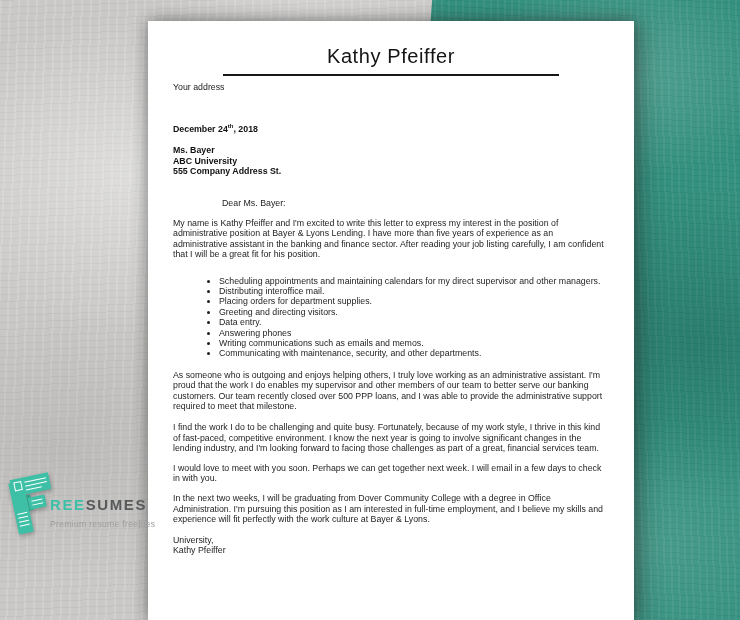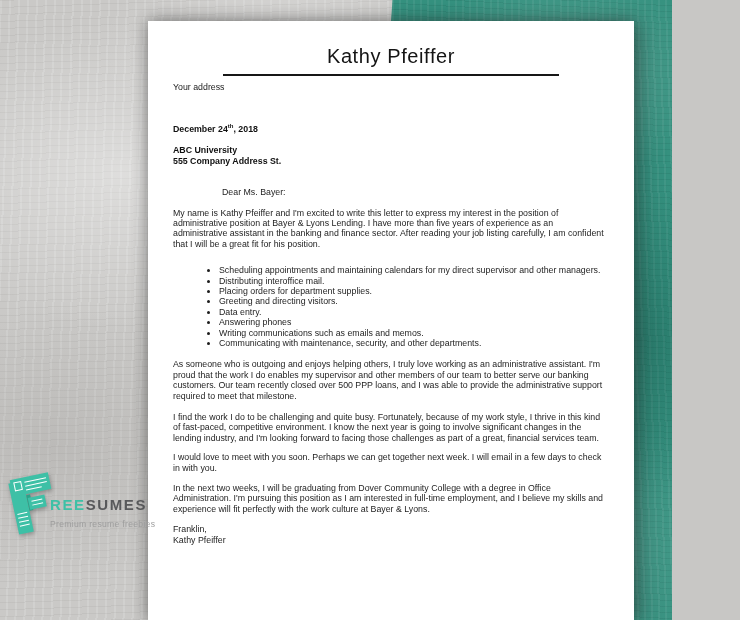--- a/index.html
+++ b/index.html
@@ -1,21 +1,21 @@
 <!DOCTYPE html>
 <html><head>
 <meta charset="utf-8">
 <style>
   html,body{margin:0;padding:0;}
   body{
     width:740px;height:620px;overflow:hidden;position:relative;
     font-family:"Liberation Sans", sans-serif;
     background:#c8c7c5;
   }
-  .stage{position:absolute;inset:0;width:672px;height:620px;overflow:hidden;}
+  .stage{position:absolute;inset:0;width:740px;height:620px;overflow:hidden;}
 
   
   .bg-gray{
     position:absolute;inset:0;
     background-color:#cac9c7;
     background-image:
       radial-gradient(ellipse 320px 220px at 18% 28%, rgba(255,255,255,.38), transparent 70%),
       radial-gradient(ellipse 280px 200px at 8% 72%, rgba(150,148,145,.28), transparent 70%),
       radial-gradient(ellipse 260px 160px at 42% 8%, rgba(255,255,255,.30), transparent 70%),
       repeating-linear-gradient(178deg, rgba(125,123,120,.10) 0 1px, transparent 1px 7px),
@@ -81,20 +81,21 @@
 
   <div class="paper">
     <div class="l-name">Kathy Pfeiffer</div>
     <div class="l-divider"></div>
     <div class="l-addr">Your address</div>
 
     <div class="l-body">
       <div class="date-block"><span>December 24</span><sup style="font-size:6px;">th</sup><span>, 2018</span></div>
 
       <div class="recipient">
+        <div>Ms. Bayer</div>
         <div>ABC University</div>
         <div>555 Company Address St.</div>
       </div>
 
       <div class="salutation">Dear Ms. Bayer:</div>
 
       <p class="para">My name is Kathy Pfeiffer and I'm excited to write this letter to express my interest in the position of administrative position at Bayer &amp; Lyons Lending. I have more than five years of experience as an administrative assistant in the banking and finance sector. After reading your job listing carefully, I am confident that I will be a great fit for his position.</p>
 
       <ul class="duties">
         <li>Scheduling appointments and maintaining calendars for my direct supervisor and other managers.</li>
@@ -105,21 +106,21 @@
         <li>Answering phones</li>
         <li>Writing communications such as emails and memos.</li>
         <li>Communicating with maintenance, security, and other departments.</li>
       </ul>
 
       <p class="para gap11">As someone who is outgoing and enjoys helping others, I truly love working as an administrative assistant. I'm proud that the work I do enables my supervisor and other members of our team to better serve our banking customers. Our team recently closed over 500 PPP loans, and I was able to provide the administrative support required to meet that milestone.</p>
       <p class="para gap11">I find the work I do to be challenging and quite busy. Fortunately, because of my work style, I thrive in this kind of fast-paced, competitive environment. I know the next year is going to involve significant changes in the lending industry, and I'm looking forward to facing those challenges as part of a great, financial services team.</p>
       <p class="para gap9">I would love to meet with you soon. Perhaps we can get together next week. I will email in a few days to check in with you.</p>
       <p class="para">In the next two weeks, I will be graduating from Dover Community College with a degree in Office Administration. I'm pursuing this position as I am interested in full-time employment, and I believe my skills and experience will fit perfectly with the work culture at Bayer &amp; Lyons.</p>
 
-      <p class="signoff">Franklin,</p>
+      <p class="signoff">University,</p>
       <p class="signature">Kathy Pfeiffer</p>
     </div>
   </div>
 
   <div class="logo">
     <svg class="logo-icon" width="54" height="68" viewBox="0 0 54 68" xmlns="http://www.w3.org/2000/svg">
       <g transform="rotate(-12 22 32)">
 
         <rect x="7" y="8" width="15" height="52" fill="#3ec0a6"></rect>
         <line x1="9.5" y1="40" x2="19.5" y2="40" stroke="#ffffff" stroke-width="1"></line>

